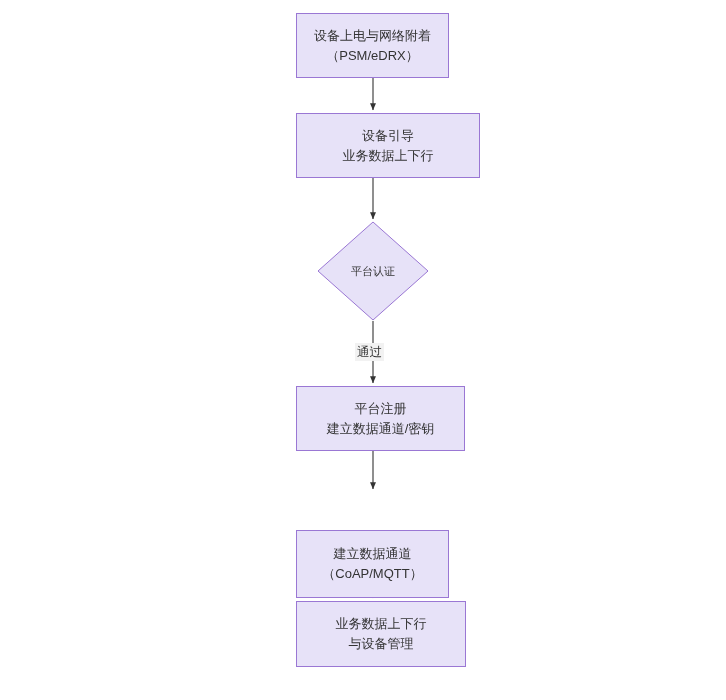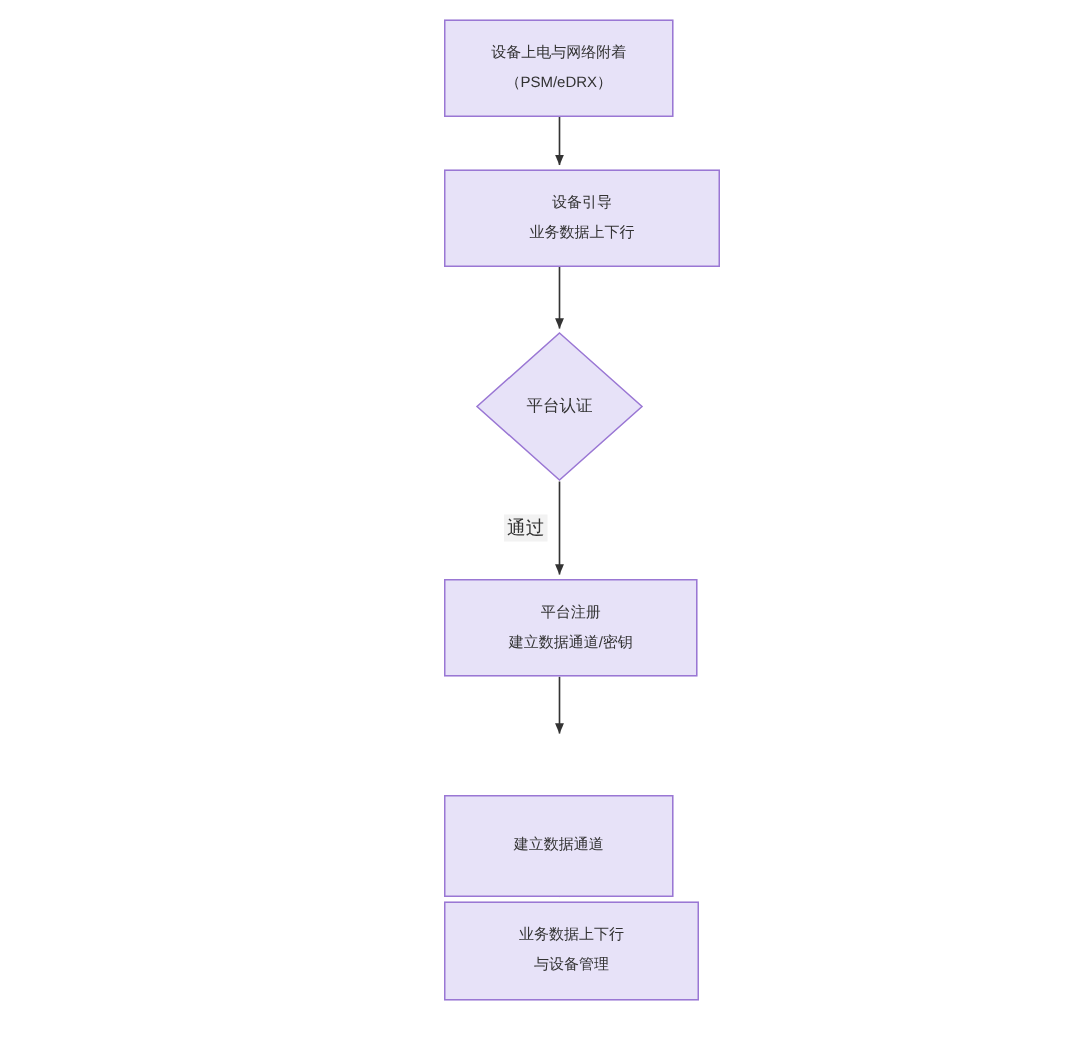--- a/index.html
+++ b/index.html
@@ -29,21 +29,21 @@
   .node {
     position: absolute;
     box-sizing: border-box;
     background: #e7e2f8;
     border: 1px solid #9a77d4;
     color: #333333;
     display: flex;
     flex-direction: column;
     align-items: center;
     justify-content: center;
-    font-size: 10px;
+    font-size: 13px;
     line-height: 20px;
     text-align: center;
     white-space: nowrap;
   }
   .node .line { display: block; }
   .decision-wrap {
     position: absolute;
     width: 112px;
     height: 100px;
   }
@@ -110,29 +110,30 @@
     <span class="line">业务数据上下行</span>
   </div>
 
   <div class="decision-wrap" style="left:317px; top:221px;">
     <svg class="decision-shape" width="112" height="100" viewBox="0 0 112 100" xmlns="http://www.w3.org/2000/svg">
       <polygon points="56,1 111,50 56,99 1,50" fill="#e7e2f8" stroke="#9a77d4" stroke-width="1"></polygon>
     </svg>
     <div class="decision-label">平台认证</div>
   </div>
 
-  <div class="edge-label" style="left:336px; top:343px;">通过</div>
+  <div class="edge-label" style="left:355px; top:343px;">通过</div>
 
   <div class="node" style="left:296px; top:386px; width:169px; height:65px;">
     <span class="line">平台注册</span>
     <span class="line">建立数据通道/密钥</span>
   </div>
 
   <div class="node" style="left:296px; top:492px; width:153px; height:68px;margin-top:38px;">
     <span class="line">建立数据通道</span>
+    <span class="line">（CoAP/MQTT）</span>
   </div>
 
   <div class="node" style="left:296px; top:601px; width:170px; height:66px;">
     <span class="line">业务数据上下行</span>
     <span class="line">与设备管理</span>
   </div>
 
 </div>
 
 </body></html>

